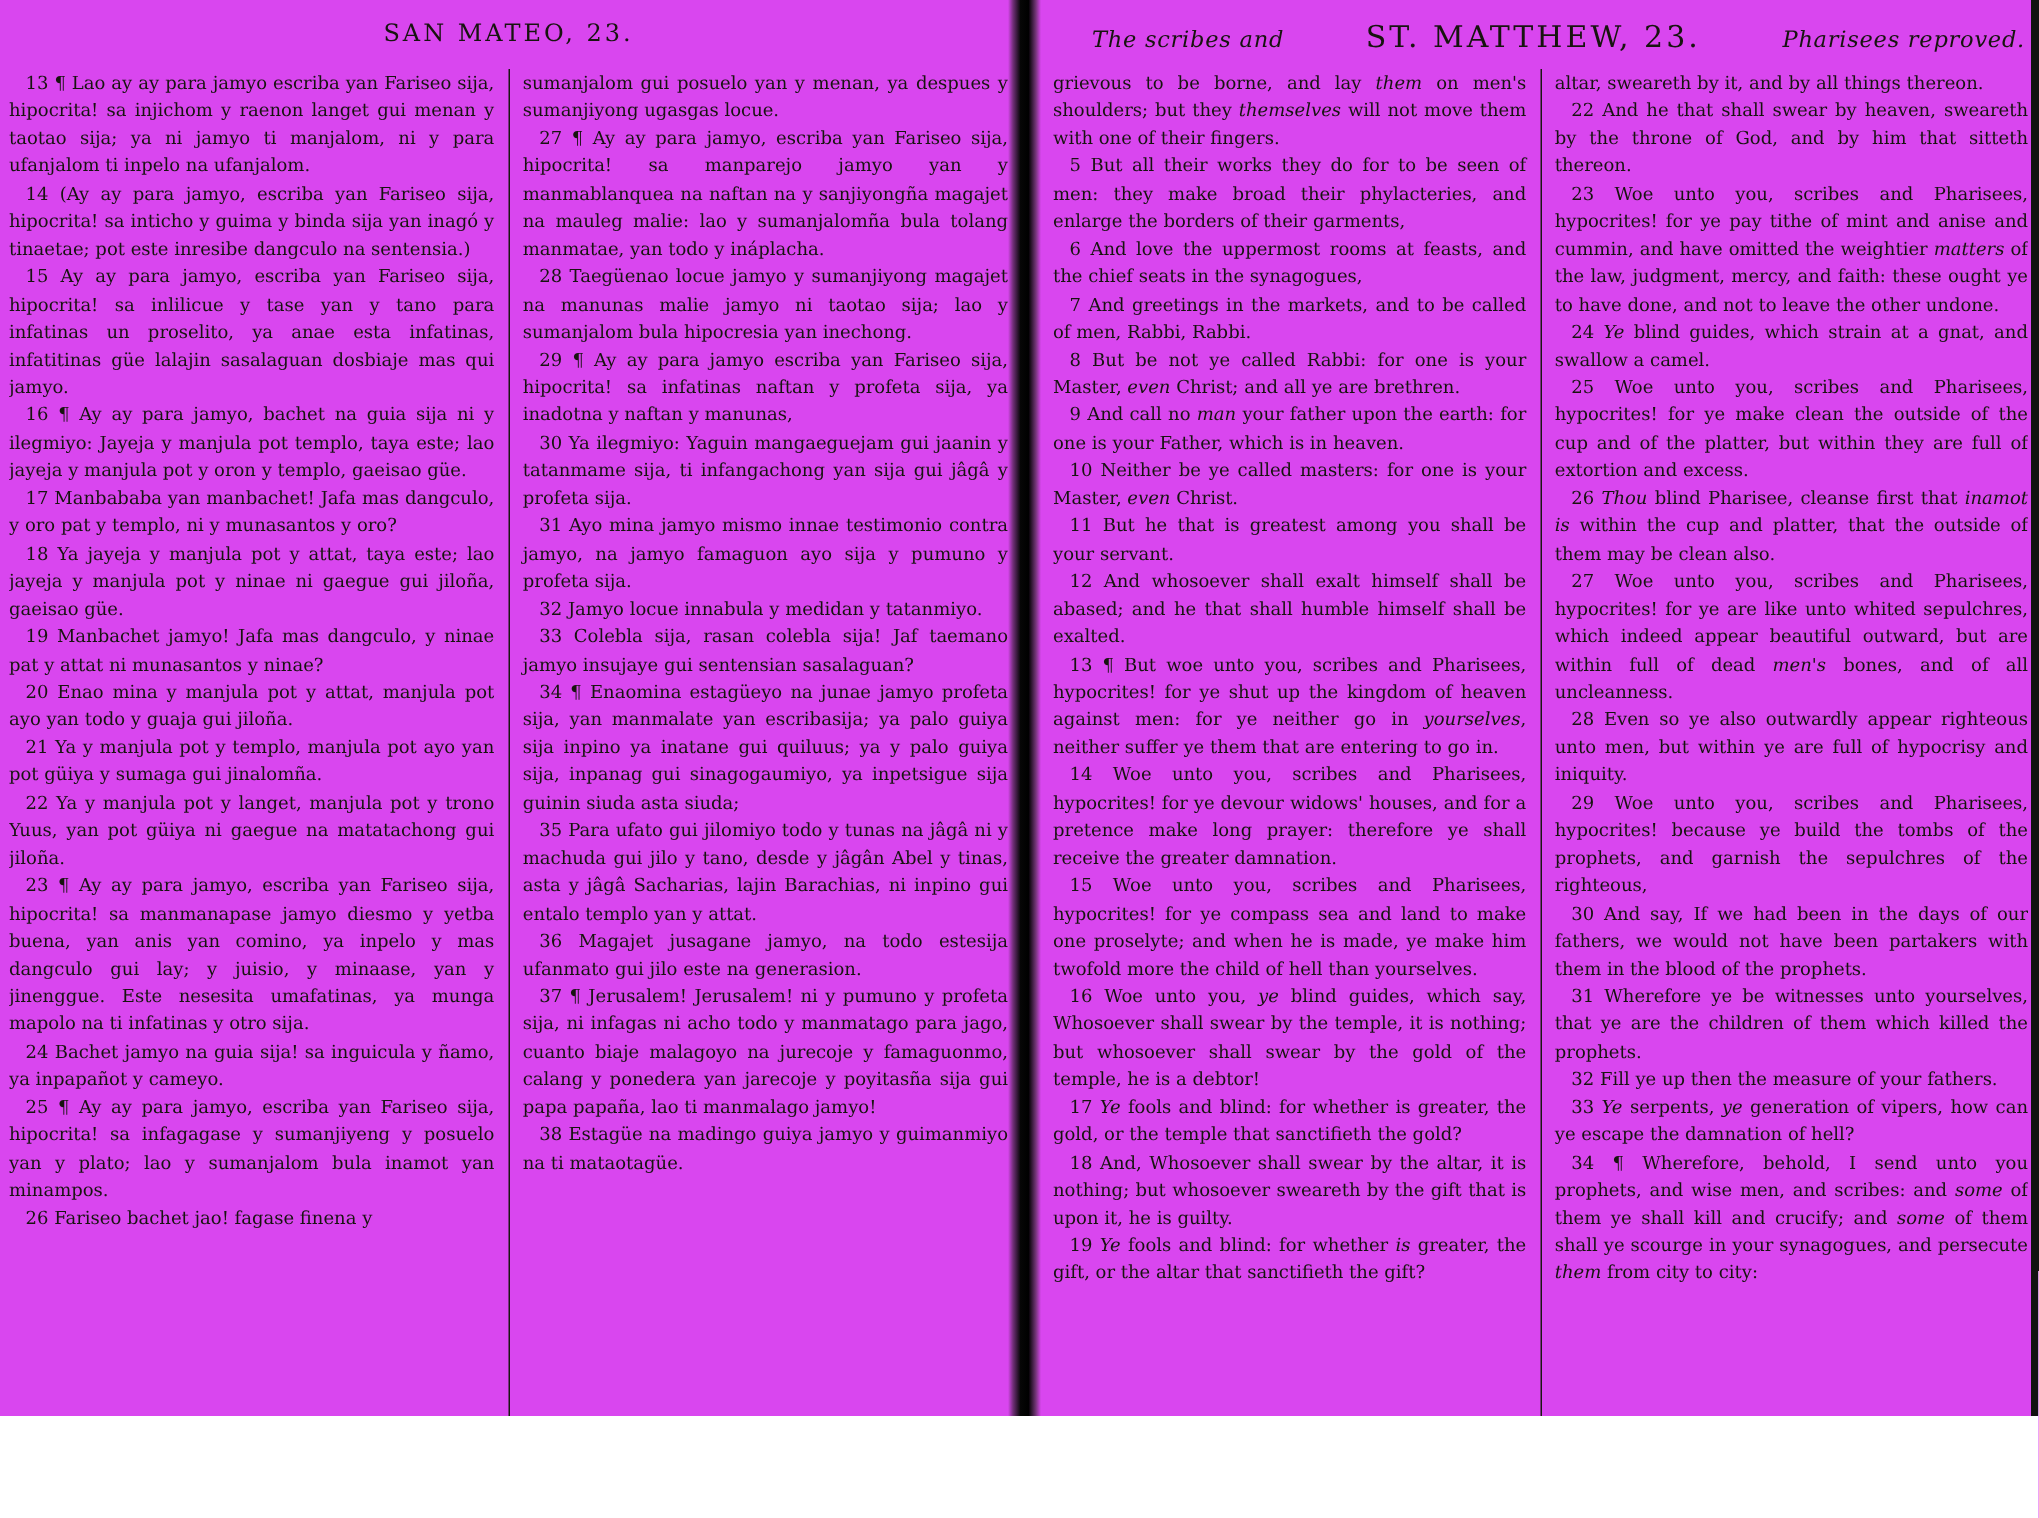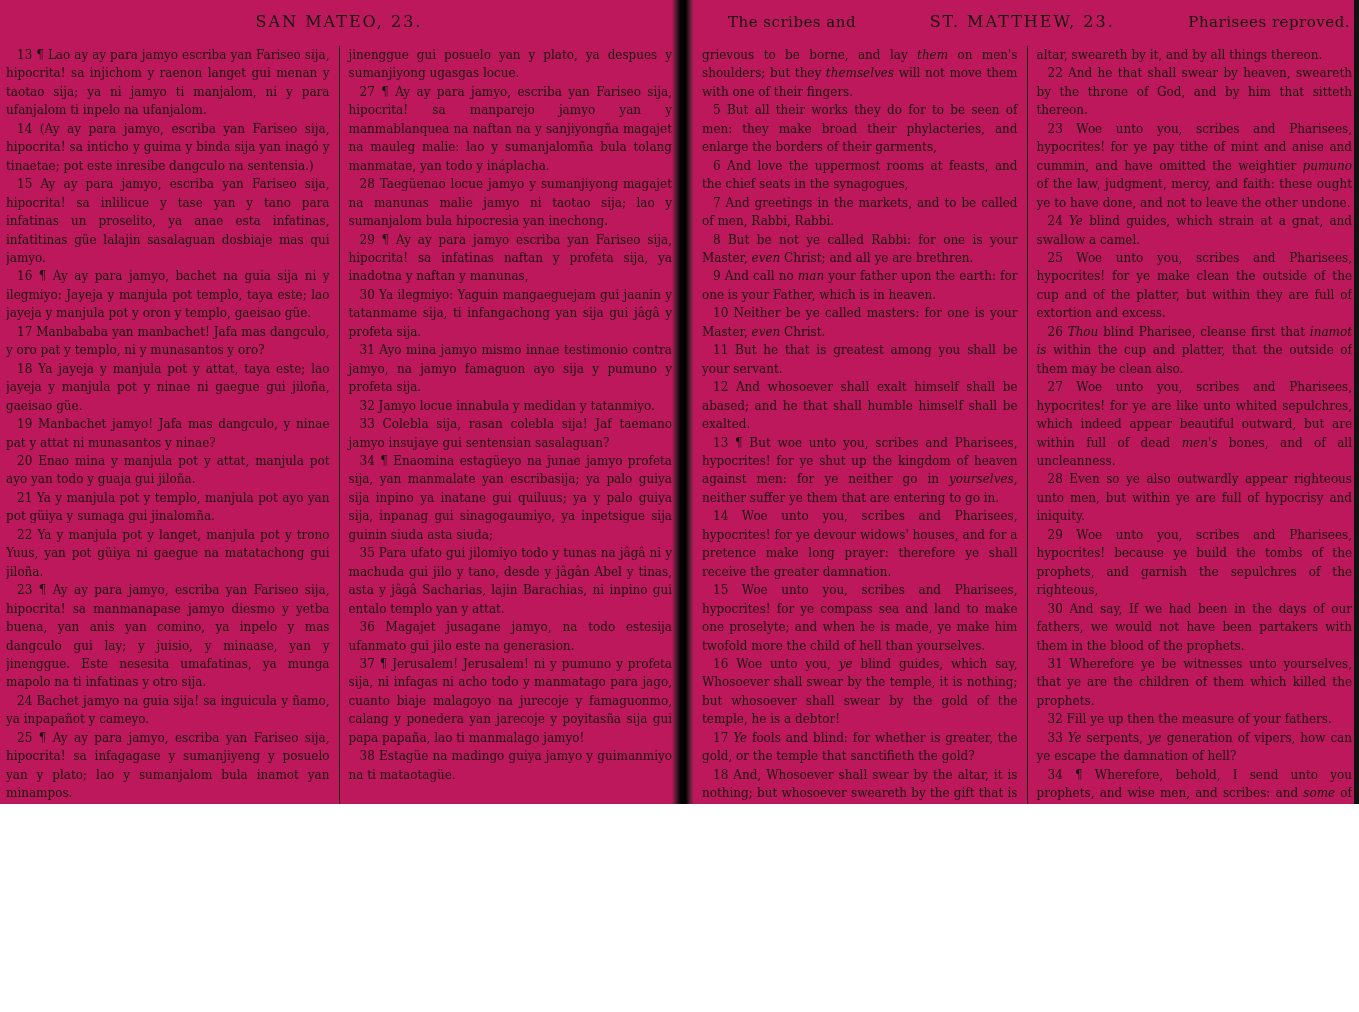--- a/index.html
+++ b/index.html
@@ -1,25 +1,25 @@
 <!DOCTYPE html>
 <html><head>
 <meta charset="utf-8">
 <style>
   html,body{margin:0;padding:0;background:#ffffff;}
-  .scan{position:relative;width:1359px;height:804px;background:#be185d;overflow:hidden;
+  .scan{position:relative;width:1359px;height:944px;background:#d946ef;overflow:hidden;
         font-family:"DejaVu Serif", serif;color:#17140f;}
   .page{position:absolute;top:6px;}
   .page-left{left:6px;width:666px;}
   .page-right{left:702px;width:650px;}
   .header{height:28px;}
   .header-center{text-align:center;font-size:16px;letter-spacing:2px;padding-top:6px;}
   .header-3{display:flex;justify-content:space-between;align-items:baseline;padding-top:6px;}
-  .run-italic{font-size:15px;letter-spacing:0.5px;}
-  .run-caps{font-size:16px;letter-spacing:2px;}
+  .run-italic{font-style:italic;font-size:15px;letter-spacing:0.5px;}
+  .run-caps{font-size:20px;letter-spacing:2px;}
   .header-3 .run-italic:first-child{padding-left:26px;}
   .header-3 .run-italic:last-child{padding-right:2px;}
   .columns{display:flex;margin-top:6px;height:948px;overflow:hidden;}
   .col{flex:1;text-align:justify;font-size:12px;line-height:18.45px;}
   .col1{padding-right:9px;}
   .col2{border-left:1.6px solid #1b1812;padding-left:9px;}
   .verse{margin:0;text-indent:11px;}
   .verse.cont{text-indent:0;}
   .verse i{font-style:italic;}
   .page-number{position:absolute;top:954px;width:90px;text-align:center;font-size:15px;font-weight:bold;}
@@ -48,21 +48,21 @@
           <p class="verse"><span class="vn">19</span> Manbachet jamyo! Jafa mas dangculo, y ninae pat y attat ni munasantos y ninae?</p>
           <p class="verse"><span class="vn">20</span> Enao mina y manjula pot y attat, manjula pot ayo yan todo y guaja gui jiloña.</p>
           <p class="verse"><span class="vn">21</span> Ya y manjula pot y templo, manjula pot ayo yan pot güiya y sumaga gui jinalomña.</p>
           <p class="verse"><span class="vn">22</span> Ya y manjula pot y langet, manjula pot y trono Yuus, yan pot güiya ni gaegue na matatachong gui jiloña.</p>
           <p class="verse"><span class="vn">23</span> ¶ Ay ay para jamyo, escriba yan Fariseo sija, hipocrita! sa manmanapase jamyo diesmo y yetba buena, yan anis yan comino, ya inpelo y mas dangculo gui lay; y juisio, y minaase, yan y jinenggue. Este nesesita umafatinas, ya munga mapolo na ti infatinas y otro sija.</p>
           <p class="verse"><span class="vn">24</span> Bachet jamyo na guia sija! sa inguicula y ñamo, ya inpapañot y cameyo.</p>
           <p class="verse"><span class="vn">25</span> ¶ Ay ay para jamyo, escriba yan Fariseo sija, hipocrita! sa infagagase y sumanjiyeng y posuelo yan y plato; lao y sumanjalom bula inamot yan minampos.</p>
           <p class="verse"><span class="vn">26</span> Fariseo bachet jao! fagase finena y</p>
         </div>
       <div class="col col2">
-          <p class="verse cont">jinenggue gui posuelo yan y plato, ya despues y sumanjiyong ugasgas locue.</p>
+          <p class="verse cont">sumanjalom gui posuelo yan y menan, ya despues y sumanjiyong ugasgas locue.</p>
           <p class="verse"><span class="vn">27</span> ¶ Ay ay para jamyo, escriba yan Fariseo sija, hipocrita! sa manparejo jamyo yan y manmablanquea na naftan na y sanjiyongña magajet na mauleg malie: lao y sumanjalomña bula tolang manmatae, yan todo y ináplacha.</p>
           <p class="verse"><span class="vn">28</span> Taegüenao locue jamyo y sumanjiyong magajet na manunas malie jamyo ni taotao sija; lao y sumanjalom bula hipocresia yan inechong.</p>
           <p class="verse"><span class="vn">29</span> ¶ Ay ay para jamyo escriba yan Fariseo sija, hipocrita! sa infatinas naftan y profeta sija, ya inadotna y naftan y manunas,</p>
           <p class="verse"><span class="vn">30</span> Ya ilegmiyo: Yaguin mangaeguejam gui jaanin y tatanmame sija, ti infangachong yan sija gui jâgâ y profeta sija.</p>
           <p class="verse"><span class="vn">31</span> Ayo mina jamyo mismo innae testimonio contra jamyo, na jamyo famaguon ayo sija y pumuno y profeta sija.</p>
           <p class="verse"><span class="vn">32</span> Jamyo locue innabula y medidan y tatanmiyo.</p>
           <p class="verse"><span class="vn">33</span> Colebla sija, rasan colebla sija! Jaf taemano jamyo insujaye gui sentensian sasalaguan?</p>
           <p class="verse"><span class="vn">34</span> ¶ Enaomina estagüeyo na junae jamyo profeta sija, yan manmalate yan escribasija; ya palo guiya sija inpino ya inatane gui quiluus; ya y palo guiya sija, inpanag gui sinagogaumiyo, ya inpetsigue sija guinin siuda asta siuda;</p>
           <p class="verse"><span class="vn">35</span> Para ufato gui jilomiyo todo y tunas na jâgâ ni y machuda gui jilo y tano, desde y jâgân Abel y tinas, asta y jâgâ Sacharias, lajin Barachias, ni inpino gui entalo templo yan y attat.</p>
           <p class="verse"><span class="vn">36</span> Magajet jusagane jamyo, na todo estesija ufanmato gui jilo este na generasion.</p>
@@ -93,21 +93,21 @@
           <p class="verse"><span class="vn">14</span> Woe unto you, scribes and Pharisees, hypocrites! for ye devour widows' houses, and for a pretence make long prayer: therefore ye shall receive the greater damnation.</p>
           <p class="verse"><span class="vn">15</span> Woe unto you, scribes and Pharisees, hypocrites! for ye compass sea and land to make one proselyte; and when he is made, ye make him twofold more the child of hell than yourselves.</p>
           <p class="verse"><span class="vn">16</span> Woe unto you, <i>ye</i> blind guides, which say, Whosoever shall swear by the temple, it is nothing; but whosoever shall swear by the gold of the temple, he is a debtor!</p>
           <p class="verse"><span class="vn">17</span> <i>Ye</i> fools and blind: for whether is greater, the gold, or the temple that sanctifieth the gold?</p>
           <p class="verse"><span class="vn">18</span> And, Whosoever shall swear by the altar, it is nothing; but whosoever sweareth by the gift that is upon it, he is guilty.</p>
           <p class="verse"><span class="vn">19</span> <i>Ye</i> fools and blind: for whether <i>is</i> greater, the gift, or the altar that sanctifieth the gift?</p>
         </div>
       <div class="col col2">
           <p class="verse cont">altar, sweareth by it, and by all things thereon.</p>
           <p class="verse"><span class="vn">22</span> And he that shall swear by heaven, sweareth by the throne of God, and by him that sitteth thereon.</p>
-          <p class="verse"><span class="vn">23</span> Woe unto you, scribes and Pharisees, hypocrites! for ye pay tithe of mint and anise and cummin, and have omitted the weightier <i>pumuno</i> of the law, judgment, mercy, and faith: these ought ye to have done, and not to leave the other undone.</p>
+          <p class="verse"><span class="vn">23</span> Woe unto you, scribes and Pharisees, hypocrites! for ye pay tithe of mint and anise and cummin, and have omitted the weightier <i>matters</i> of the law, judgment, mercy, and faith: these ought ye to have done, and not to leave the other undone.</p>
           <p class="verse"><span class="vn">24</span> <i>Ye</i> blind guides, which strain at a gnat, and swallow a camel.</p>
           <p class="verse"><span class="vn">25</span> Woe unto you, scribes and Pharisees, hypocrites! for ye make clean the outside of the cup and of the platter, but within they are full of extortion and excess.</p>
           <p class="verse"><span class="vn">26</span> <i>Thou</i> blind Pharisee, cleanse first that <i>inamot is</i> within the cup and platter, that the outside of them may be clean also.</p>
           <p class="verse"><span class="vn">27</span> Woe unto you, scribes and Pharisees, hypocrites! for ye are like unto whited sepulchres, which indeed appear beautiful outward, but are within full of dead <i>men's</i> bones, and of all uncleanness.</p>
           <p class="verse"><span class="vn">28</span> Even so ye also outwardly appear righteous unto men, but within ye are full of hypocrisy and iniquity.</p>
           <p class="verse"><span class="vn">29</span> Woe unto you, scribes and Pharisees, hypocrites! because ye build the tombs of the prophets, and garnish the sepulchres of the righteous,</p>
           <p class="verse"><span class="vn">30</span> And say, If we had been in the days of our fathers, we would not have been partakers with them in the blood of the prophets.</p>
           <p class="verse"><span class="vn">31</span> Wherefore ye be witnesses unto yourselves, that ye are the children of them which killed the prophets.</p>
           <p class="verse"><span class="vn">32</span> Fill ye up then the measure of your fathers.</p>
           <p class="verse"><span class="vn">33</span> <i>Ye</i> serpents, <i>ye</i> generation of vipers, how can ye escape the damnation of hell?</p>

